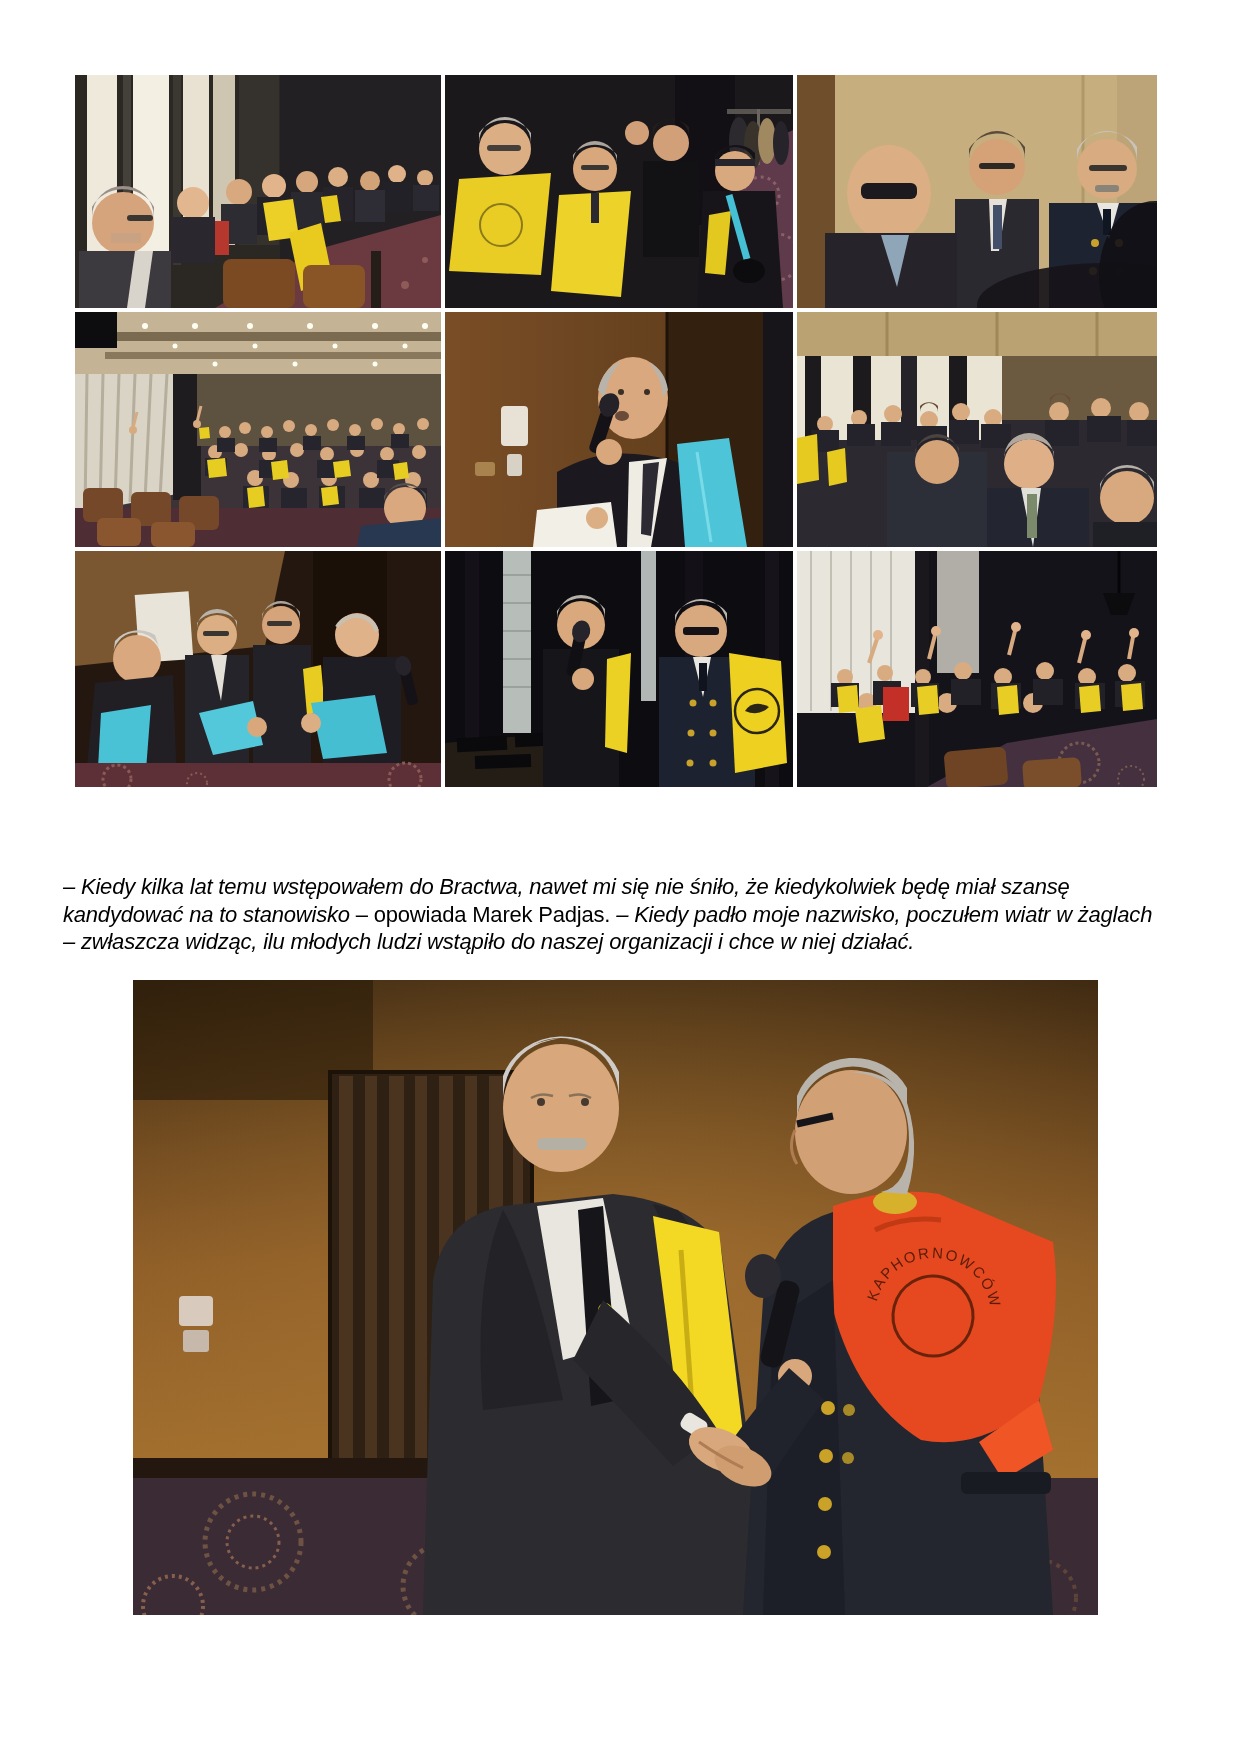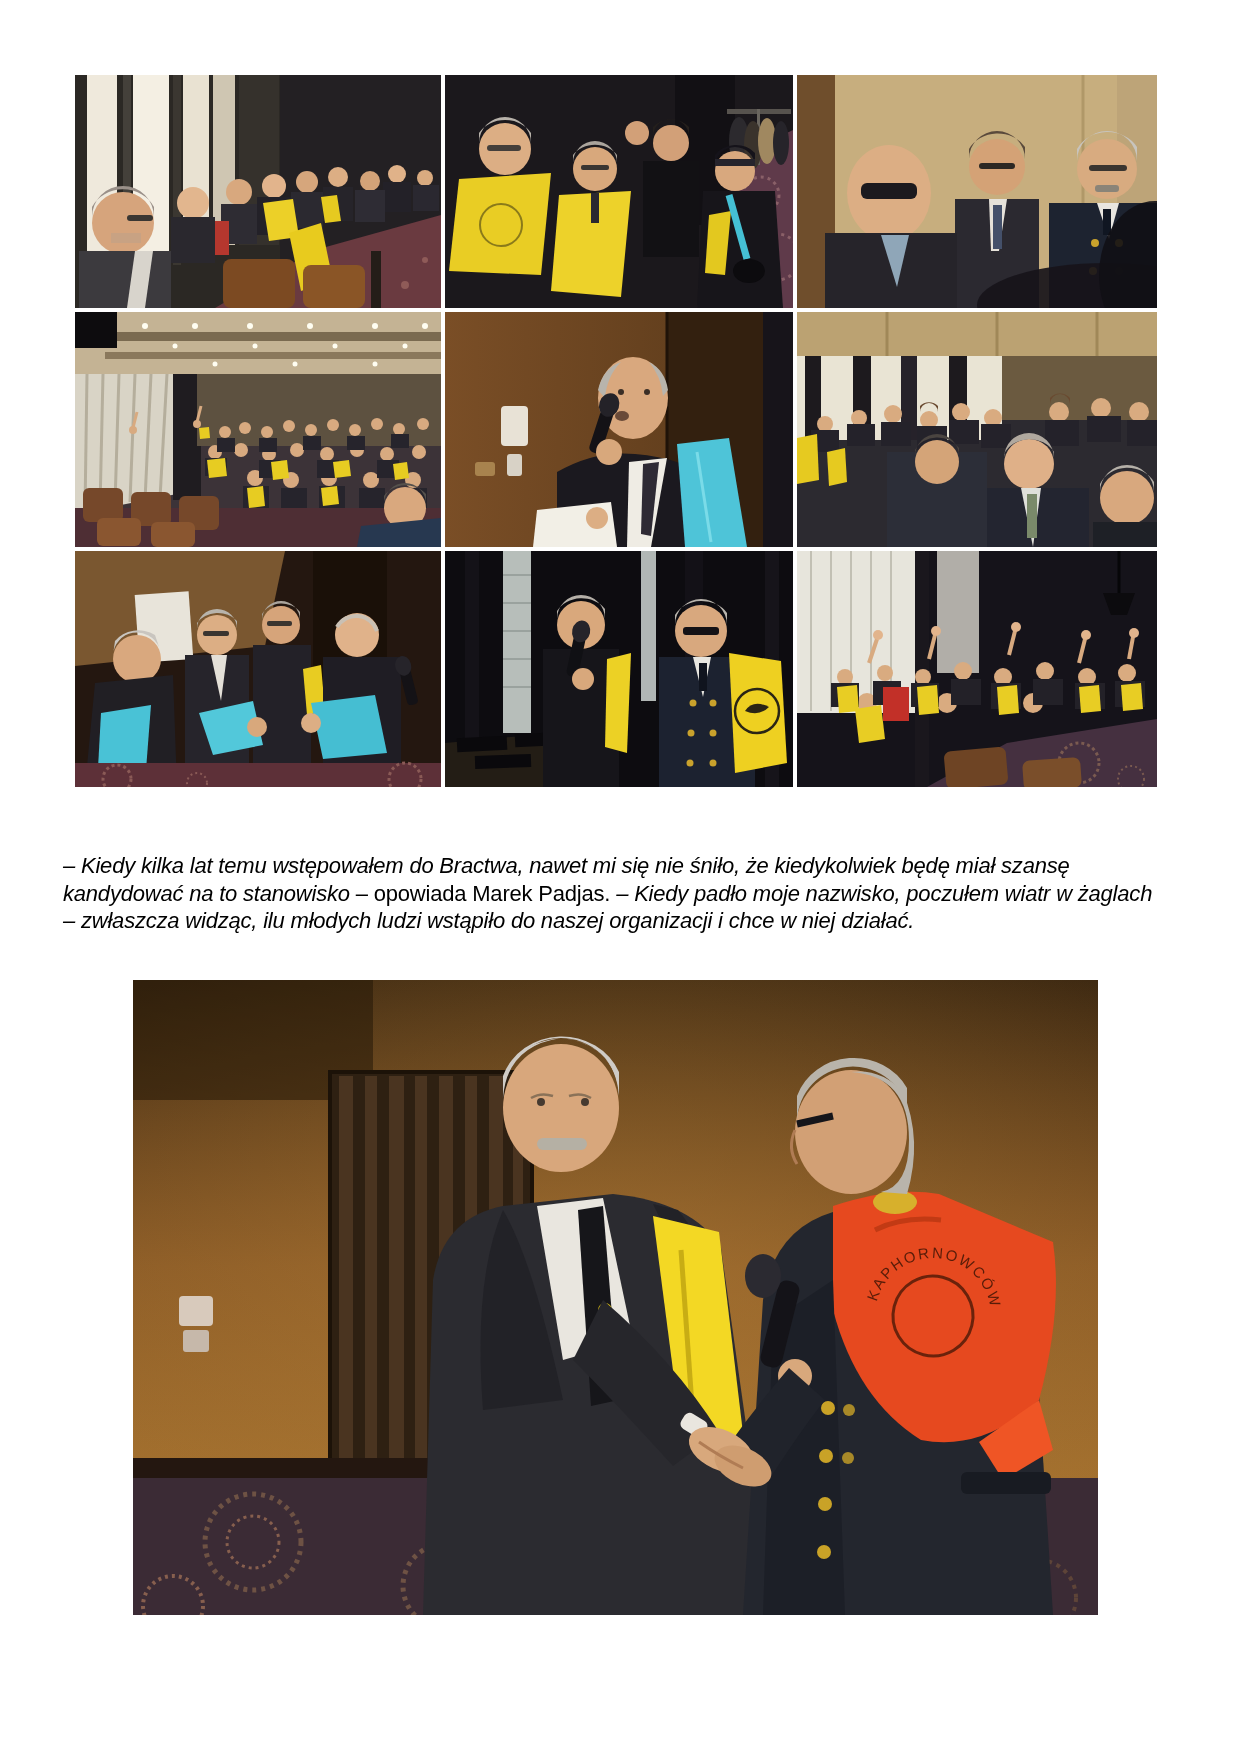--- a/index.html
+++ b/index.html
@@ -11,21 +11,21 @@
   .photo-grid{
     position:absolute;left:75px;top:75px;width:1082px;
     display:flex;flex-direction:column;gap:4px;
   }
   .photo-row{display:flex;gap:4px;}
   .photo{overflow:hidden;background:#1a171a;}
   .photo svg{display:block;width:100%;height:100%;}
   .r1{height:233px;} .r2{height:235px;} .r3{height:236px;}
   .c1{width:366px;} .c2{width:348px;} .c3{width:360px;}
   .quote{
-    position:absolute;left:63px;top:830px;width:1102px;
+    position:absolute;left:63px;top:851px;width:1102px;
     font-size:22px;line-height:27.5px;letter-spacing:-0.2px;
   }
   .quote .it{font-style:italic;}
   .quote .reg{font-style:normal;}
   .bottom-photo{
     position:absolute;left:133px;top:980px;width:965px;height:635px;
     overflow:hidden;background:#53371c;
   }
   .bottom-photo svg{display:block;width:100%;height:100%;}
 </style>

